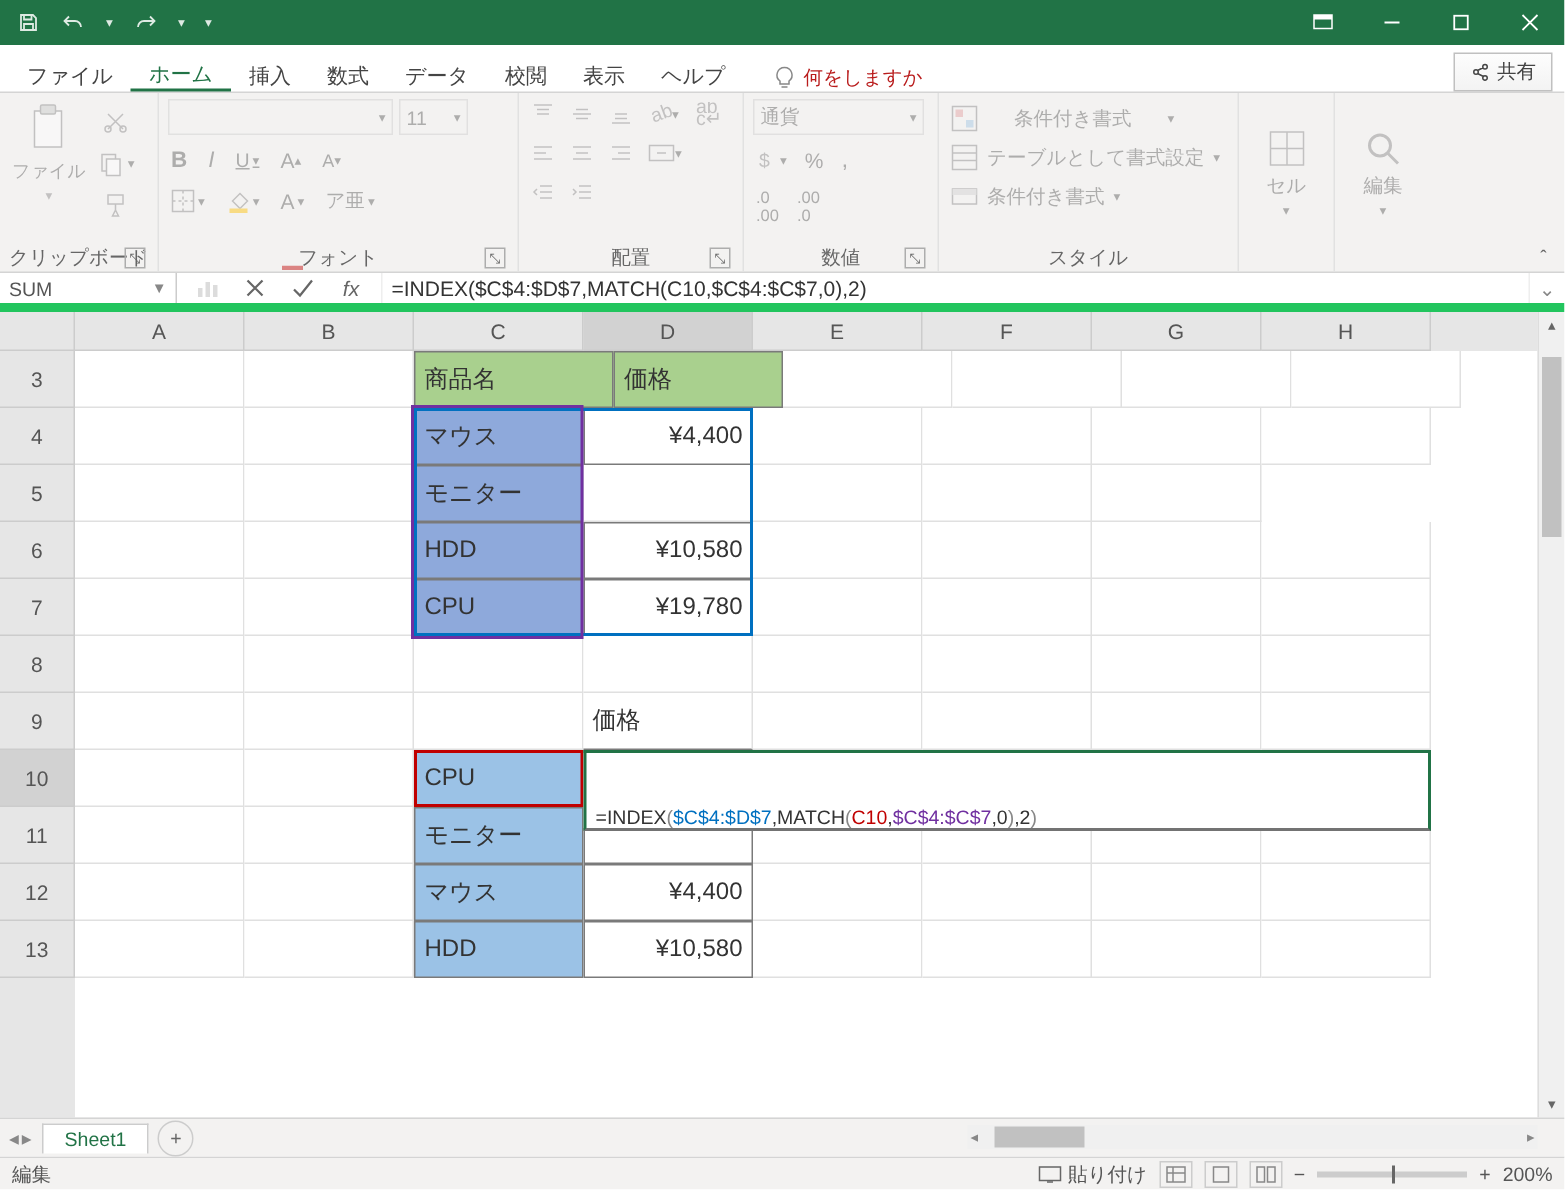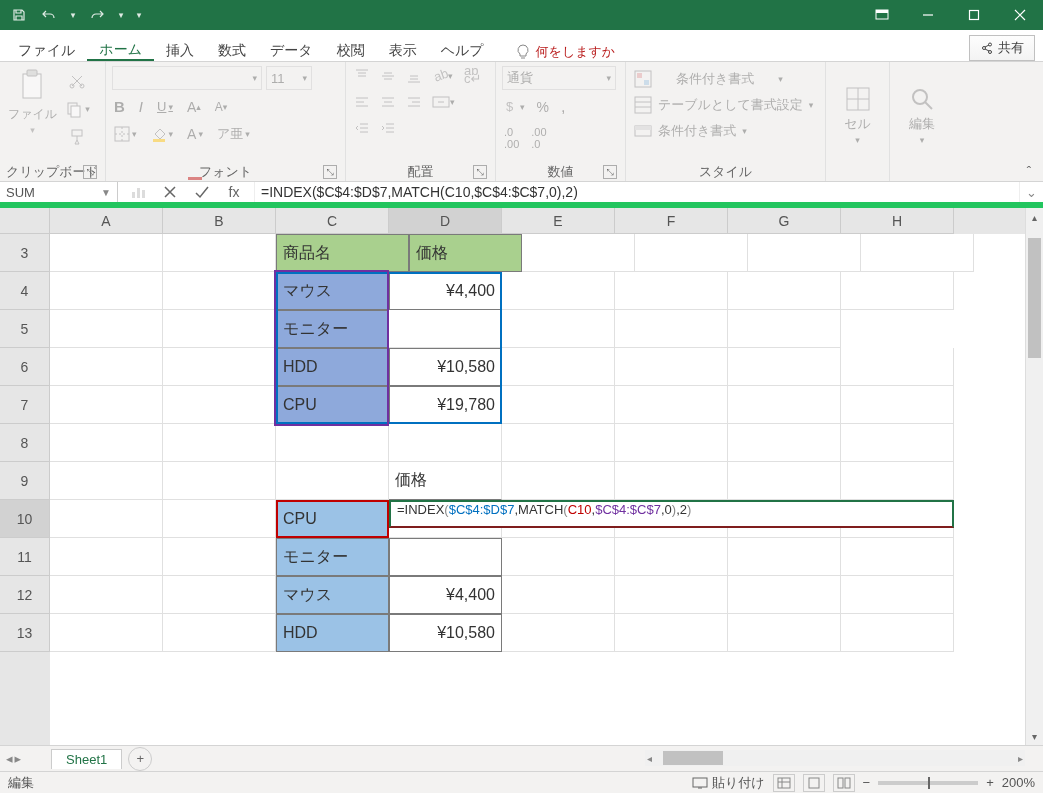--- a/index.html
+++ b/index.html
@@ -44,33 +44,33 @@
 .gcell{border-right:1px solid #e0e0e0;border-bottom:1px solid #e0e0e0;padding:0 6px;display:flex;align-items:center;font-size:16px;color:#333;background:#fff;position:relative}
 .hdr-green{background:#a9d08e;border:1px solid #7a7a7a}
 .data-blue{background:#8ea9db;border:1px solid #7a7a7a}
 .data-num{background:#fff;border:1px solid #7a7a7a;justify-content:flex-end}
 .lookup-cell{background:#9bc2e6;border:1px solid #7a7a7a}
 .vscroll{position:absolute;right:0;top:0;bottom:0;width:18px;background:#f0f0f0;border-left:1px solid #ddd}
 .vscroll-thumb{position:absolute;left:2px;right:2px;top:30px;height:120px;background:#c1c1c1}
 .vscroll-btn{position:absolute;left:0;right:0;height:18px;display:flex;align-items:center;justify-content:center;color:#666;font-size:10px}
 .sheet-tabs{height:26px;background:#f3f2f1;border-top:1px solid #d4d4d4;display:flex;align-items:center;position:relative}
 .st-nav{display:flex;gap:2px;padding:0 6px;color:#888}
-.st-tab{background:#fff;border:1px solid #ccc;border-bottom:none;padding:2px 14px;font-size:13px;color:#217346;margin-left:24px}
+.st-tab{background:#fff;border:1px solid #ccc;border-bottom:none;padding:2px 14px;font-size:13px;color:#217346;margin-left:1px}
 .st-add{width:24px;height:24px;display:flex;align-items:center;justify-content:center;margin-left:6px;color:#666;border:1px solid #ccc;border-radius:50%}
 .hscroll{position:absolute;right:18px;top:4px;width:380px;height:16px;background:#f0f0f0;display:flex;align-items:center}
 .hscroll-thumb{position:absolute;left:18px;width:60px;top:1px;bottom:1px;background:#c1c1c1}
 .statusbar{height:22px;background:#f3f2f1;border-top:1px solid #d4d4d4;display:flex;align-items:center;justify-content:space-between;padding:0 8px;color:#555;font-size:12px}
 .sb-right{display:flex;align-items:center;gap:8px}
 .view-btn{width:22px;height:18px;display:flex;align-items:center;justify-content:center;border:1px solid #ccc;color:#888}
 .zoom-slider{width:100px;height:4px;background:#ccc;position:relative}
 .zoom-slider::after{content:"";position:absolute;left:50%;top:-4px;width:2px;height:12px;background:#666}
 .range-border-blue{position:absolute;border:2px solid #0070c0;pointer-events:none}
 .range-border-red{position:absolute;border:2px solid #c00000;pointer-events:none}
 .range-border-purple{position:absolute;border:2px solid #7030a0;pointer-events:none}
-.formula-overflow{position:absolute;white-space:nowrap;font-size:16px;color:#333;display:flex;align-items:flex-start;height:28px;padding-left:6px;background:#fff;border-top:2px solid #217346;border-bottom:2px solid #7f1d1d}
+.formula-overflow{position:absolute;white-space:nowrap;font-size:16px;color:#333;display:flex;align-items:flex-end;height:54px;padding-left:6px;background:#fff;border-top:2px solid #217346;border-bottom:2px solid #737373}
 svg{display:block}
 </style>
 </head>
 <body>
 
 <div class="titlebar">
   <div class="tb-left">
     <div class="qat-btn">
         <svg width="14" height="14" viewBox="0 0 14 14">
           <path fill="none" stroke="#fff" stroke-width="1.2" d="M2 2h8l2 2v8H2z M4 2v3h5V2 M4 12v-4h6v4"></path>
@@ -459,21 +459,21 @@
     <div class="fx-btn">
         <svg width="14" height="14">
           <path d="M2 2l10 10M12 2L2 12" stroke="#666" stroke-width="1.5"></path>
         </svg>
       </div>
     <div class="fx-btn">
         <svg width="16" height="14">
           <path d="M2 8l4 4L14 2" stroke="#666" stroke-width="1.5" fill="none"></path>
         </svg>
       </div>
-    <div class="fx-btn" style="font-size:14px">fx</div>
+    <div class="fx-btn" style="font-style:italic;font-size:14px">fx</div>
   </div>
   <div class="formula-input">=INDEX($C$4:$D$7,MATCH(C10,$C$4:$C$7,0),2)</div>
   <div class="fbar-expand">⌄</div>
 </div>
 
 <div class="sheet-area">
   <div class="corner"></div>
   <div class="col-headers">
     <div class="ch" style="width:113px">A</div>
     <div class="ch" style="width:113px">B</div>

